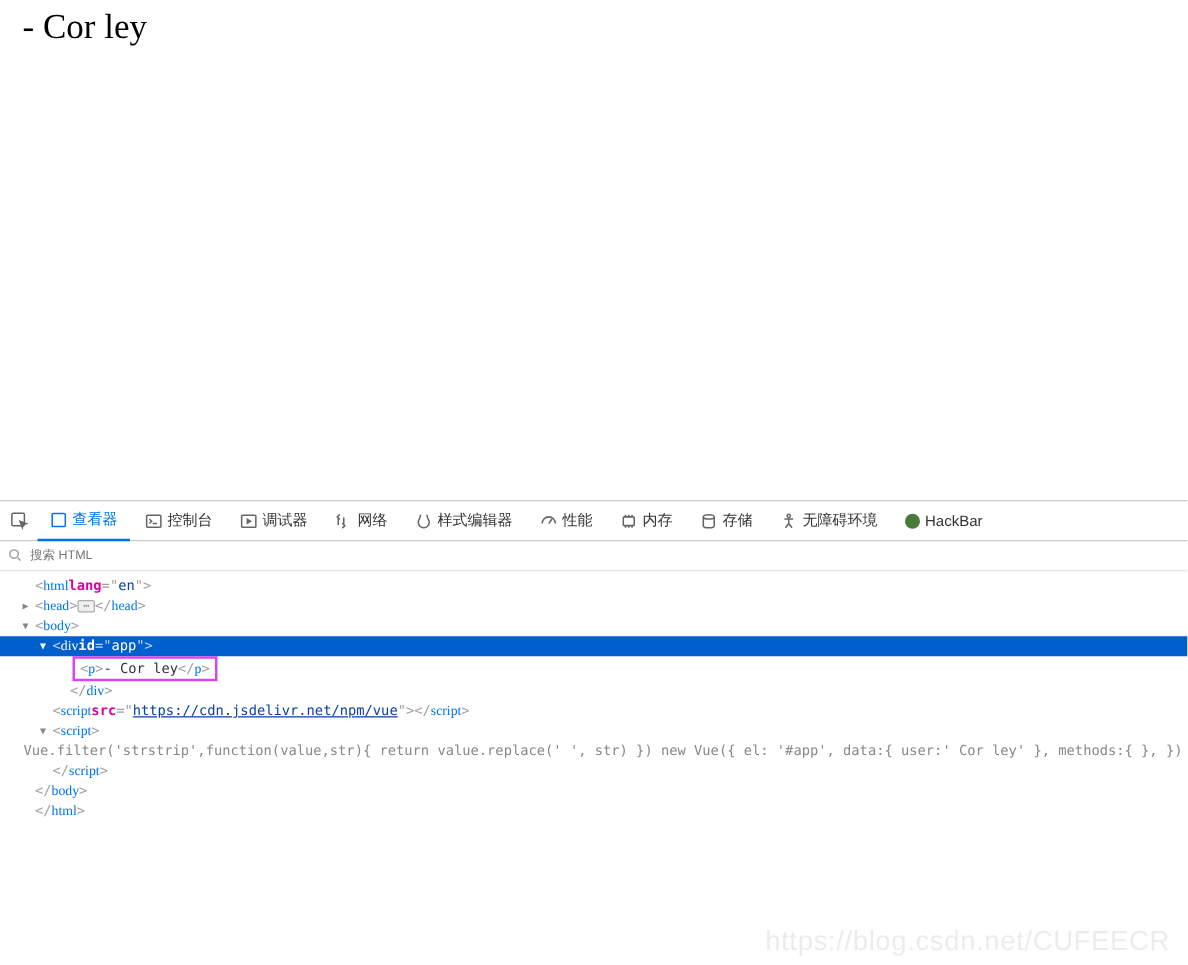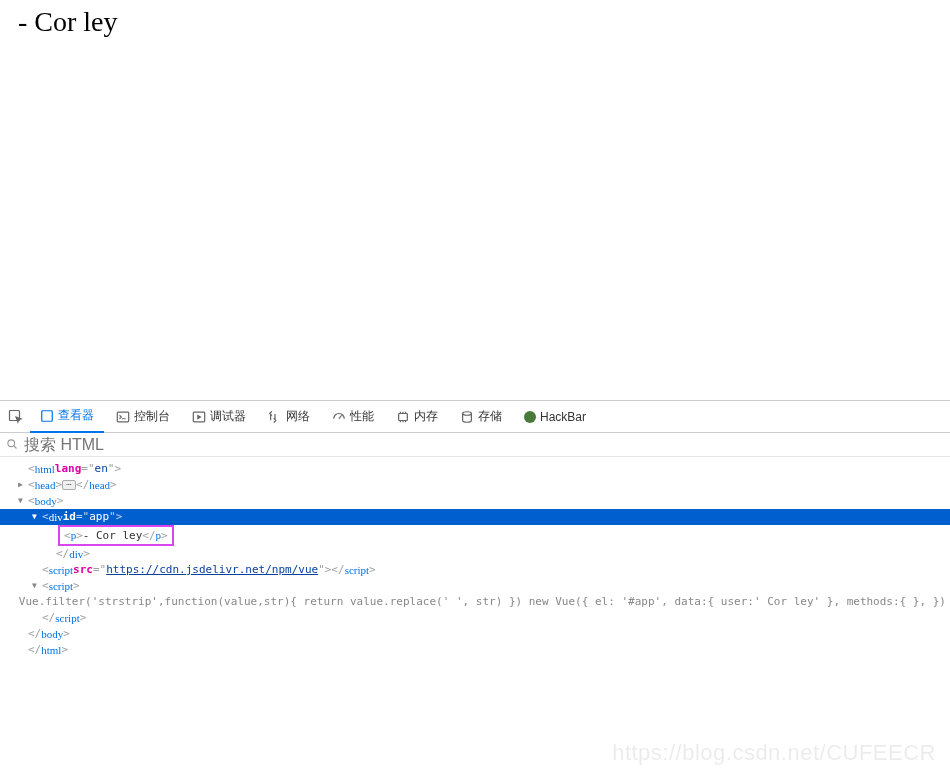--- a/index.html
+++ b/index.html
@@ -8,21 +8,21 @@
     .page-text { font-family: "Times New Roman", serif; font-size: 28px; color: #000; }
     .devtools { flex: 1; display: flex; flex-direction: column; border-top: 1px solid #ccc; font-size: 12px; color: #333; }
     .devtools-tabs { display: flex; align-items: center; height: 32px; border-bottom: 1px solid #ccc; padding: 0 4px; gap: 2px; }
     .inspect-btn { width: 24px; height: 24px; display: flex; align-items: center; justify-content: center; cursor: pointer; }
     .tab { display: flex; align-items: center; gap: 4px; padding: 0 10px; height: 32px; cursor: pointer; white-space: nowrap; }
     .tab.active { border-bottom: 2px solid #0074e8; color: #0074e8; }
     .tab-icon { width: 14px; height: 14px; display: inline-flex; align-items: center; justify-content: center; }
     .hackbar-dot { width: 12px; height: 12px; border-radius: 50%; background: #4a7a3a; display: inline-block; }
     .search-bar { display: flex; align-items: center; height: 24px; border-bottom: 1px solid #e5e5e5; padding: 0 6px; gap: 4px; }
     .search-icon { width: 14px; height: 14px; color: #999; }
-    .search-input { border: none; outline: none; font-size: 16px; color: #999; flex: 1; background: transparent; }
+    .search-input { border: none; outline: none; font-size: 10px; color: #999; flex: 1; background: transparent; }
     .dom-tree { font-family: Consolas, Menlo, monospace; font-size: 11px; line-height: 16px; padding: 4px 0; color: #333; }
     .dom-line { white-space: nowrap; padding: 0 4px; display: flex; align-items: center; }
     .indent { display: inline-block; }
     .i1 { width: 14px; } .i2 { width: 28px; } .i3 { width: 42px; }
     .twisty { width: 10px; display: inline-block; color: #888; font-size: 8px; }
     .bracket { color: #a0a0a0; }
     .tag { color: #0074e8; font-family: Liberation Serif, serif; }
     .attr-name { color: #de00a4; font-weight: bold; }
     .attr-val { color: #0842a0; }
     .gray-text { color: #888; font-style: italic; }
@@ -84,20 +84,28 @@
       <span class="tab-icon">
         <svg width="14" height="14" viewBox="0 0 16 16" fill="none" stroke="#666" stroke-width="1.4">
             <path d="M3 11 L3 5 M8 5 L8 11 M4 6 L2 4 L4 2 M7 10 L9 12 L7 14" stroke-linecap="round"></path>
           </svg>
       </span>
       <span>网络</span>
     </div>
     <div class="tab">
       <span class="tab-icon">
         <svg width="14" height="14" viewBox="0 0 16 16" fill="none" stroke="#666" stroke-width="1.4">
+            <path d="M5 2 C5 6 3 6 3 9 A5 5 0 0 0 13 9 C13 6 11 6 11 2"></path>
+          </svg>
+      </span>
+      <span>样式编辑器</span>
+    </div>
+    <div class="tab">
+      <span class="tab-icon">
+        <svg width="14" height="14" viewBox="0 0 16 16" fill="none" stroke="#666" stroke-width="1.4">
             <path d="M2 10 A6 6 0 0 1 14 10"></path>
             <path d="M8 10 L11 6"></path>
           </svg>
       </span>
       <span>性能</span>
     </div>
     <div class="tab">
       <span class="tab-icon">
         <svg width="14" height="14" viewBox="0 0 16 16" fill="none" stroke="#666" stroke-width="1.4">
             <rect x="3" y="4" width="10" height="8" rx="1"></rect>
@@ -107,20 +115,29 @@
       <span>内存</span>
     </div>
     <div class="tab">
       <span class="tab-icon">
         <svg width="14" height="14" viewBox="0 0 16 16" fill="none" stroke="#666" stroke-width="1.4">
             <ellipse cx="8" cy="4" rx="5" ry="2"></ellipse>
             <path d="M3 4 L3 12 A5 2 0 0 0 13 12 L13 4"></path>
           </svg>
       </span>
       <span>存储</span>
+    </div>
+    <div class="tab">
+      <span class="tab-icon">
+        <svg width="14" height="14" viewBox="0 0 16 16" fill="none" stroke="#666" stroke-width="1.4">
+            <circle cx="8" cy="3" r="1.5"></circle>
+            <path d="M4 6 L12 6 M8 6 L8 10 M8 10 L5 14 M8 10 L11 14"></path>
+          </svg>
+      </span>
+      <span>无障碍环境</span>
     </div>
     <div class="tab">
       <span class="hackbar-dot"></span>
       <span>HackBar</span>
     </div>
   </div>
 
   <div class="search-bar">
     <span class="search-icon">
       <svg width="12" height="12" viewBox="0 0 16 16" fill="none" stroke="#999" stroke-width="1.5">

